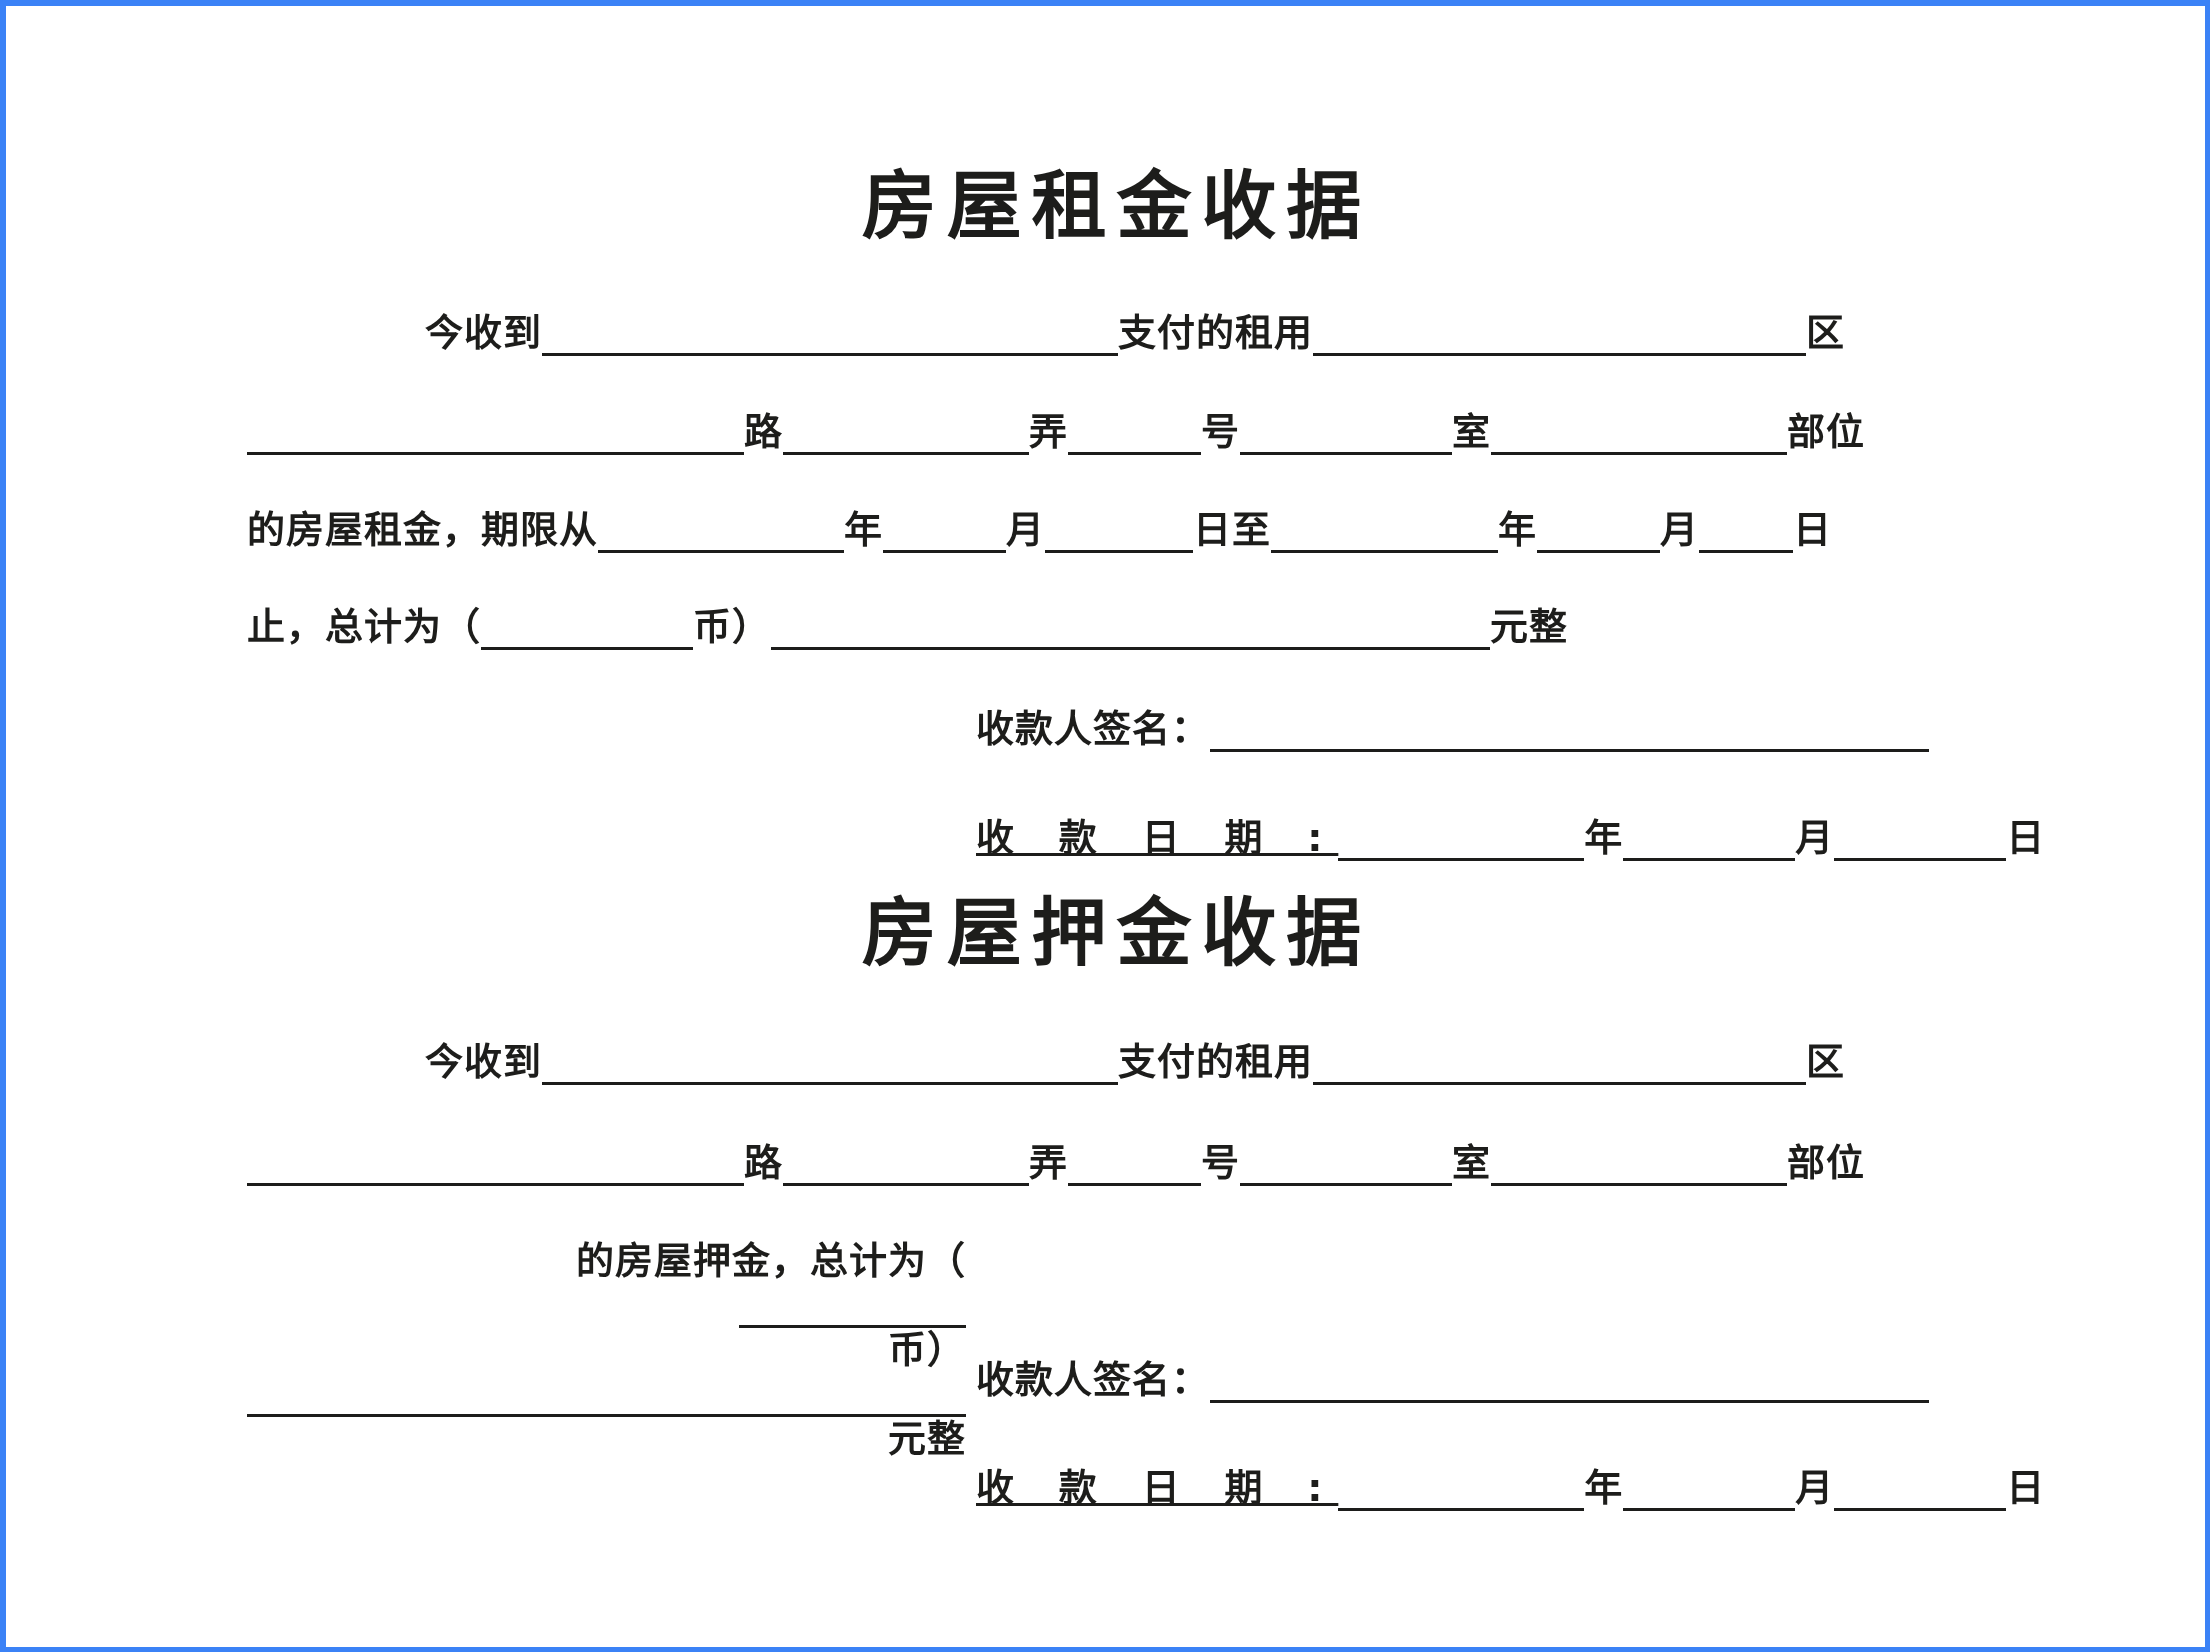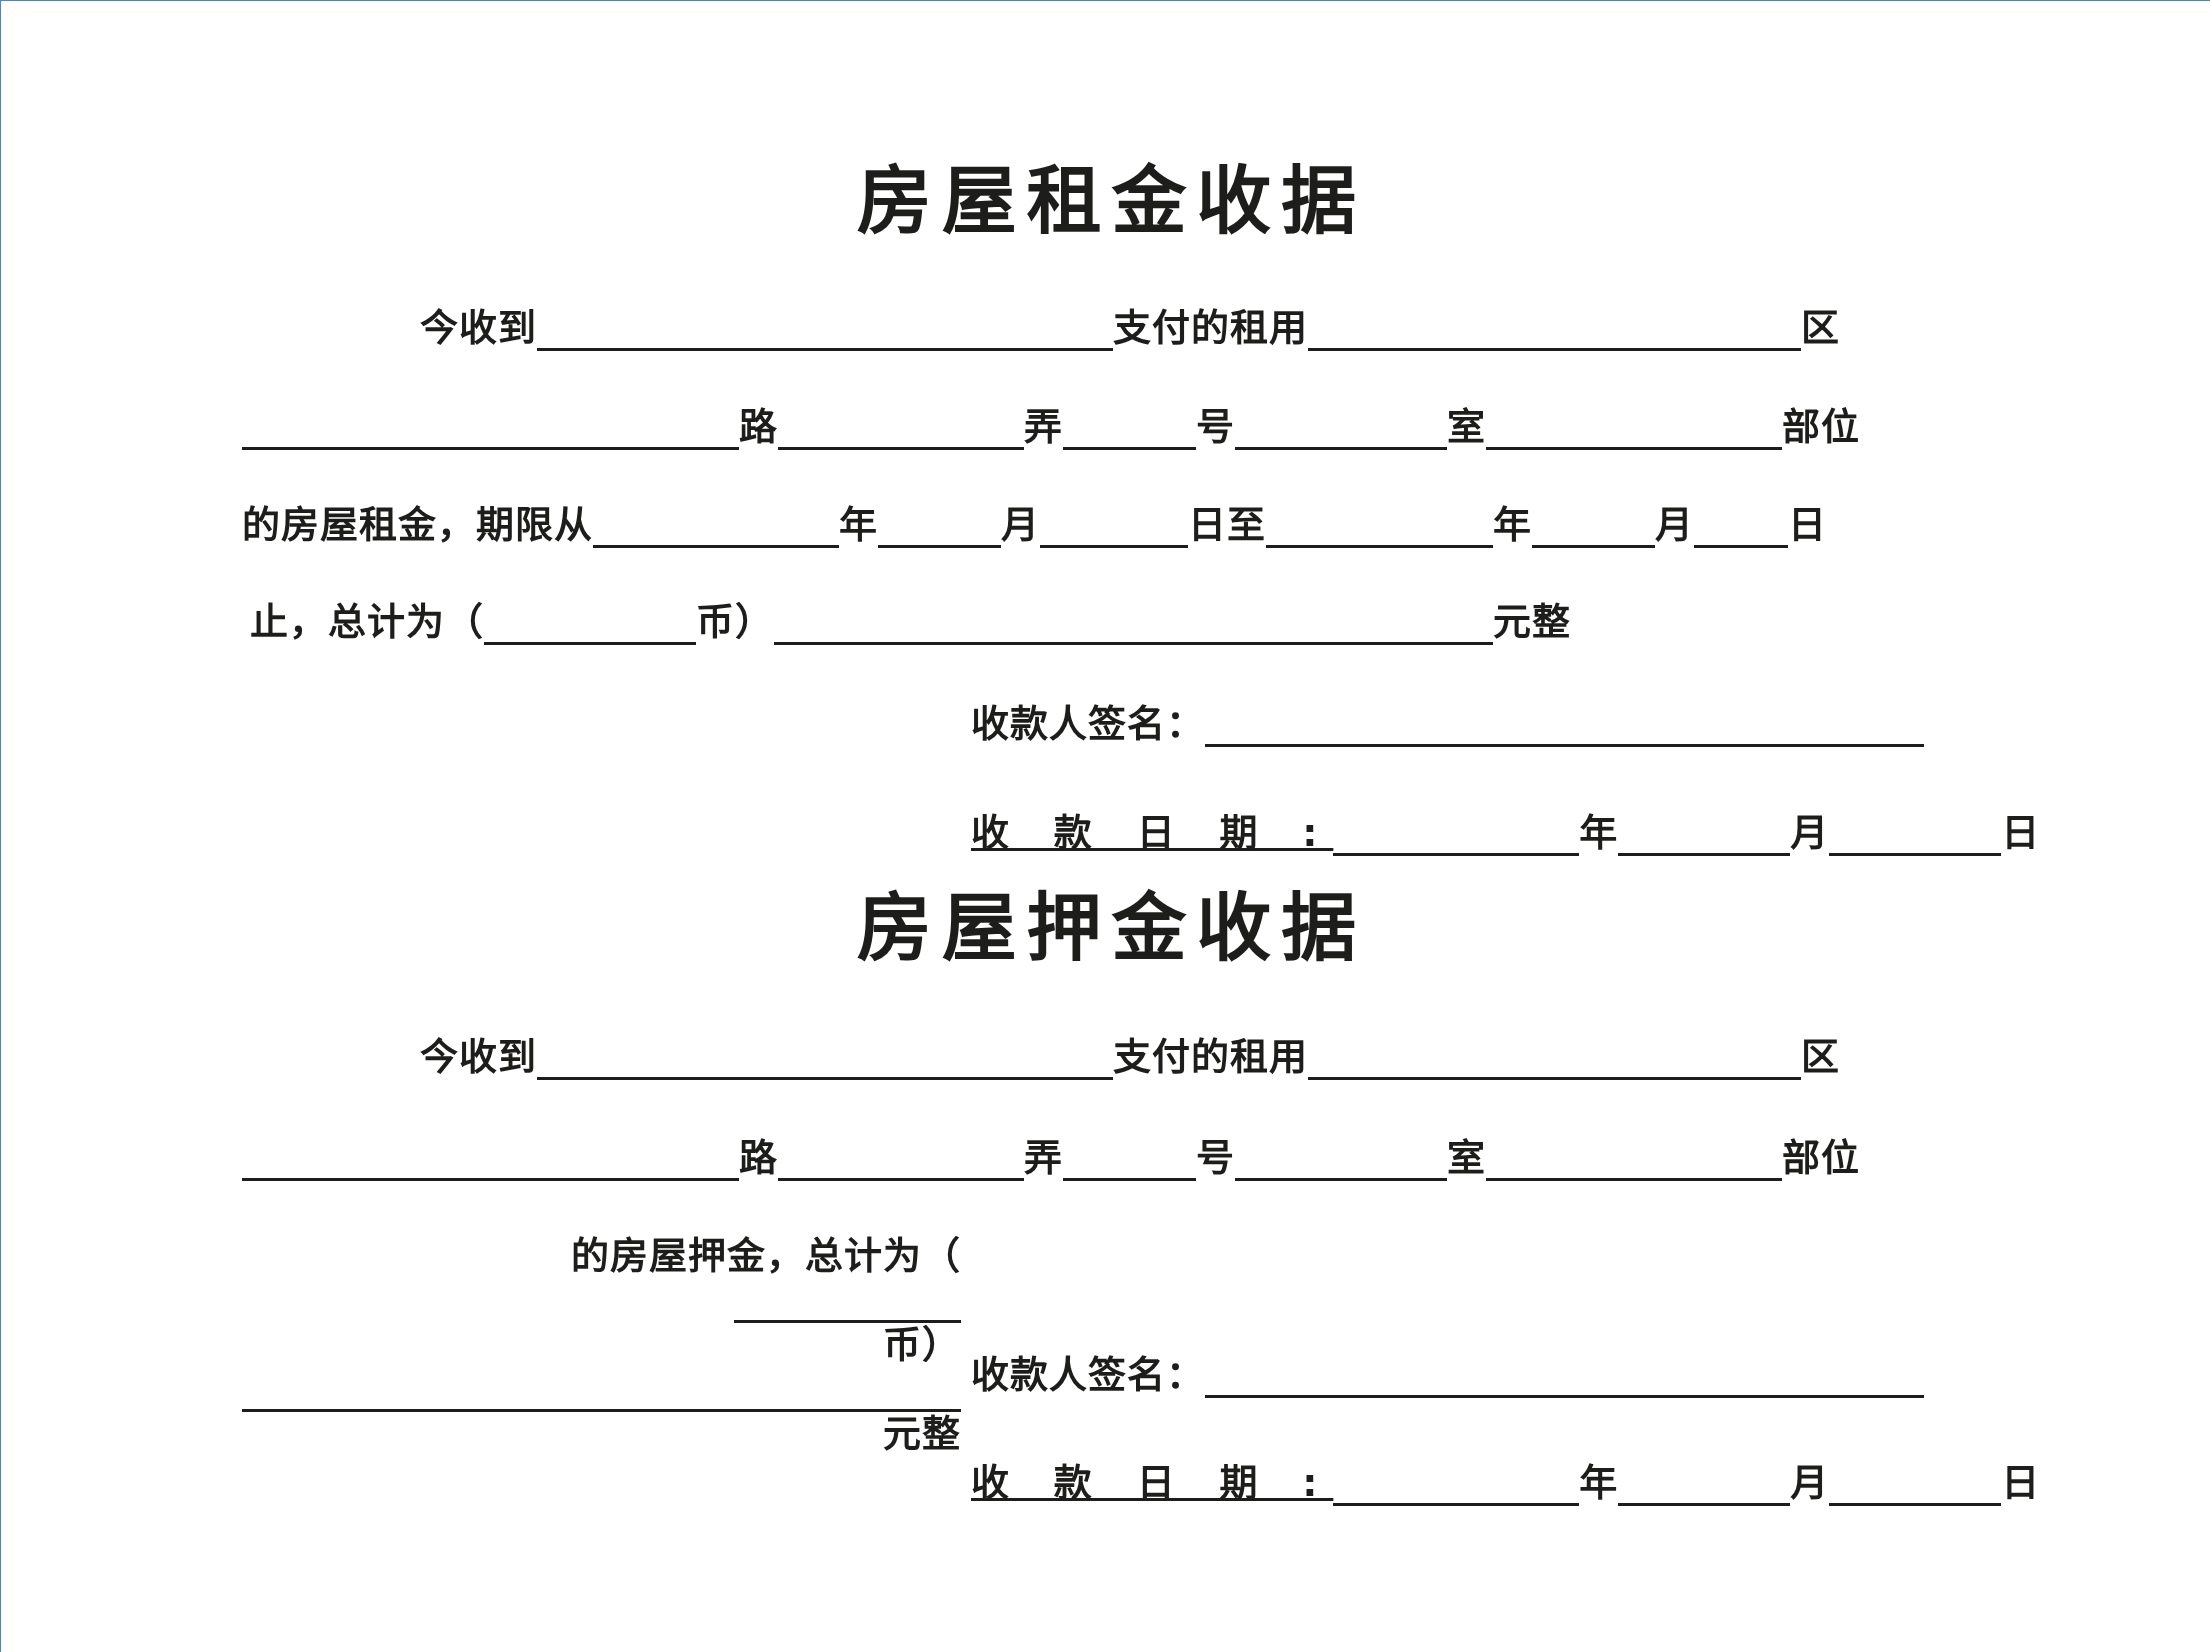--- a/index.html
+++ b/index.html
@@ -9,21 +9,21 @@
     background: #ffffff;
   }
   body {
     font-family: "DejaVu Sans", "Liberation Sans", sans-serif;
   }
   .page {
     position: relative;
     width: 2211px;
     height: 1653px;
     background: #ffffff;
-    border: 1px solid #3b82f6;
+    border: 6px solid #3b82f6;
     box-sizing: border-box;
     overflow: hidden;
   }
   .sheet {
     position: absolute;
     left: 0;
     top: 0;
     width: 2211px;
     height: 1653px;
   }
@@ -123,21 +123,21 @@
       <span class="blank w-150"></span>
       <span class="txt">日至</span>
       <span class="blank w-230"></span>
       <span class="txt">年</span>
       <span class="blank w-125"></span>
       <span class="txt">月</span>
       <span class="blank w-95"></span>
       <span class="txt">日</span>
     </div>
 
-    <div class="line" style="left:249px; top:599px;">
+    <div class="line" style="left:241px; top:599px;">
       <span class="txt">止，总计为（</span>
       <span class="blank w-215"></span>
       <span class="txt">币）</span>
       <span class="blank w-730"></span>
       <span class="txt">元整</span>
     </div>
 
     <div class="line" style="left:970px; top:701px;">
       <span class="txt">收款人签名：</span>
       <span class="blank thin w-730"></span>

